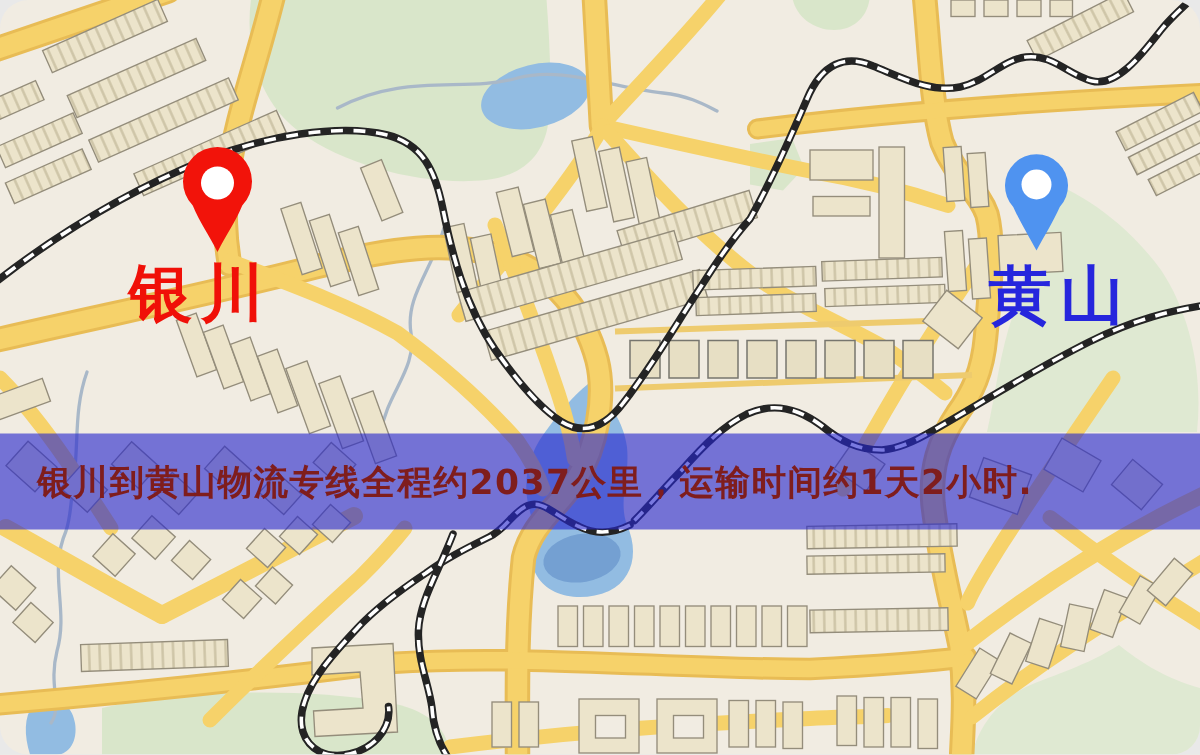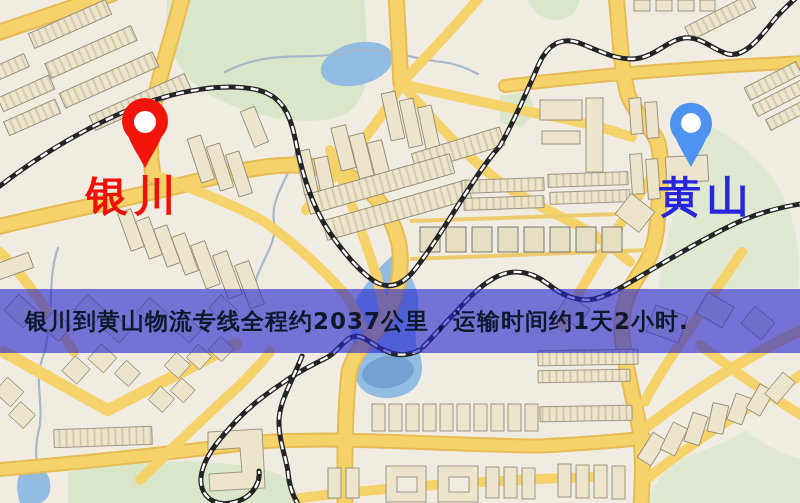--- a/index.html
+++ b/index.html
@@ -1,25 +1,25 @@
 <!DOCTYPE html>
 <html><head>
 <meta charset="utf-8">
 <style>
   html,body{margin:0;padding:0;background:#e9e9e9;}
   .stage{position:relative;width:800px;height:503px;overflow:hidden;background:#f1ece2;
-         font-family:"DejaVu Sans","Liberation Sans",sans-serif;}
+         font-family:"DejaVu Sans","Liberation Sans",sans-serif;border-radius:19px;}
   .stage svg{position:absolute;left:0;top:0;}
   .map-label{position:absolute;font-family:"DejaVu Serif","Liberation Serif",serif;
              font-weight:bold;font-size:42px;line-height:1;letter-spacing:6px;white-space:nowrap;}
   .map-label.origin{left:86px;top:175px;color:#f01008;}
   .map-label.dest{left:640px;top:176px;color:#2626dd;margin-left:19px;}
   .banner{position:absolute;left:0;top:289px;width:800px;height:64px;
           background:rgba(38,38,205,0.62);display:flex;align-items:center;}
-  .banner span{margin-left:25px;color:#0f172a;font-size:23px;font-weight:bold;
+  .banner span{margin-left:25px;color:#7f1d1d;font-size:23px;font-weight:bold;
                letter-spacing:1px;white-space:nowrap;}
   
   .park{fill:#d9e6ca;stroke:none;}
   .park2{fill:#dfe9d2;}
   .water{fill:#92bce2;}
   .water-dark{fill:#74a0d2;}
   .stream{fill:none;stroke:#a9b8c8;stroke-width:2.2;stroke-linecap:round;}
   .rc{fill:none;stroke:#e8bc55;stroke-linecap:round;stroke-linejoin:round;}
   .rf{fill:none;stroke:#f6d26a;stroke-linecap:round;stroke-linejoin:round;}
   .fence{fill:none;stroke:#eecb6e;stroke-width:4;}

